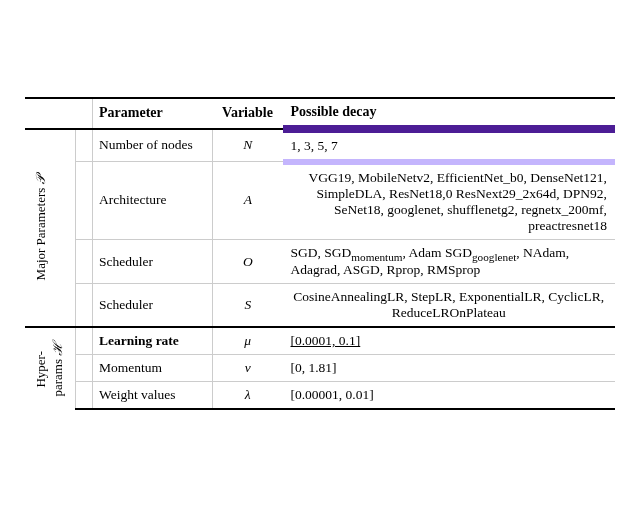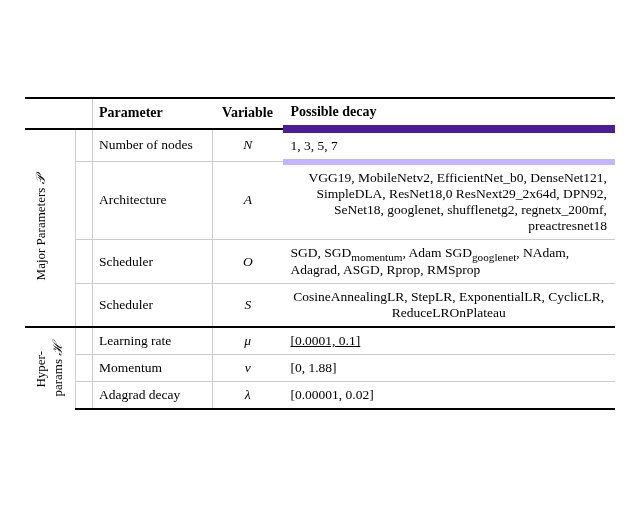--- a/index.html
+++ b/index.html
@@ -90,31 +90,31 @@
         <td class="val-col" style="border-top:1px solid #ccc;text-align:center;">CosineAnnealingLR, StepLR, ExponentialLR, CyclicLR, ReduceLROnPlateau</td>
       </tr>
 
       <tr>
         <td rowspan="3" class="sideways-cell" style="border-top:2px solid #000; border-right:1px solid #ccc; width:38px; vertical-align:middle;">
           <div style="writing-mode:vertical-rl; transform:rotate(180deg); text-align:center; font-size:13px; white-space:nowrap;">
             Hyper-<br style="writing-mode:horizontal-tb;">params <span style="font-style:italic;">ℋ</span>
           </div>
         </td>
         <td style="border-top:2px solid #000; border-right:1px solid #ccc;"></td>
-        <td class="param-col left-label" style="border-top:2px solid #000;">Learning rate</td>
+        <td class="param-col left-label" style="border-top:2px solid #000;font-weight:bold;">Learning rate</td>
         <td class="var-col" style="border-top:2px solid #000; text-align:center;"><span class="italic">μ</span></td>
         <td class="val-col" style="border-top:2px solid #000;text-decoration:underline;">[0.0001, 0.1]</td>
       </tr>
       <tr>
         <td style="border-top:1px solid #ccc; border-right:1px solid #ccc;"></td>
         <td class="param-col left-label" style="border-top:1px solid #ccc;">Momentum</td>
         <td class="var-col" style="border-top:1px solid #ccc; text-align:center;"><span class="italic">ν</span></td>
-        <td class="val-col" style="border-top:1px solid #ccc;">[0, 1.88]</td>
+        <td class="val-col" style="border-top:1px solid #ccc;">[0, 1.81]</td>
       </tr>
       <tr>
         <td style="border-top:1px solid #ccc; border-right:1px solid #ccc; border-bottom:2px solid #000;"></td>
-        <td class="param-col left-label" style="border-top:1px solid #ccc; border-bottom:2px solid #000;">Adagrad decay</td>
+        <td class="param-col left-label" style="border-top:1px solid #ccc; border-bottom:2px solid #000;">Weight values</td>
         <td class="var-col" style="border-top:1px solid #ccc; border-bottom:2px solid #000; text-align:center;"><span class="italic">λ</span></td>
-        <td class="val-col" style="border-top:1px solid #ccc; border-bottom:2px solid #000;">[0.00001, 0.02]</td>
+        <td class="val-col" style="border-top:1px solid #ccc; border-bottom:2px solid #000;">[0.00001, 0.01]</td>
       </tr>
     </tbody>
   </table>
 </div>
 
 </body></html>

